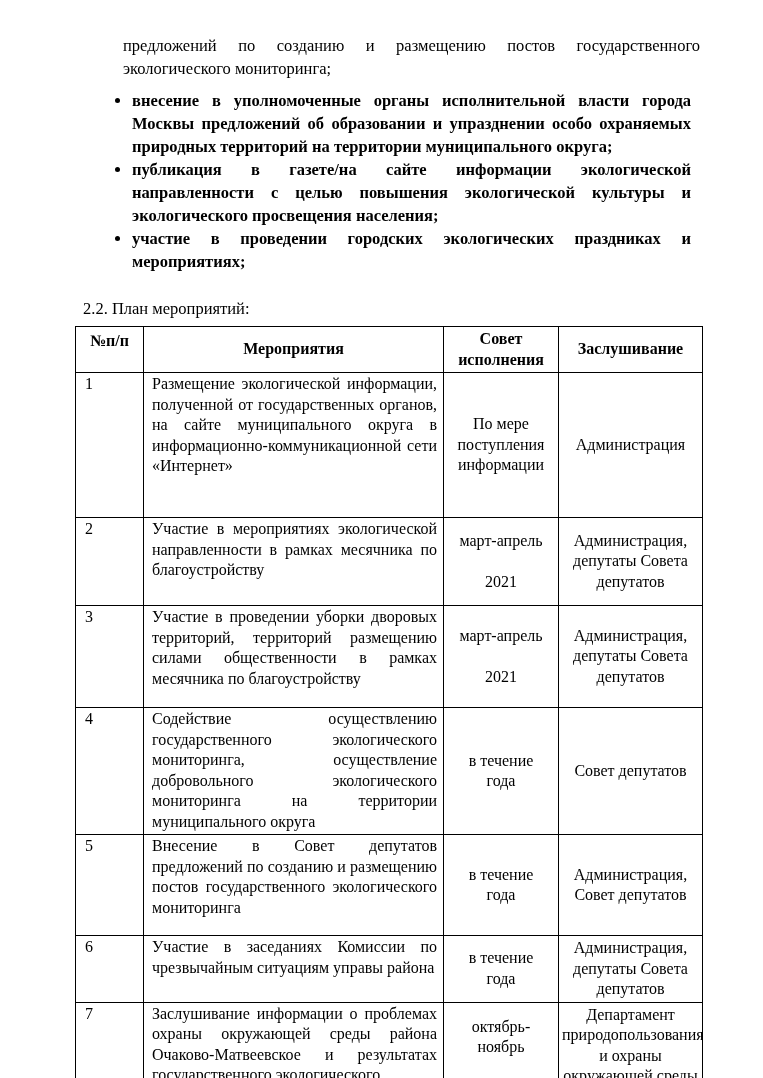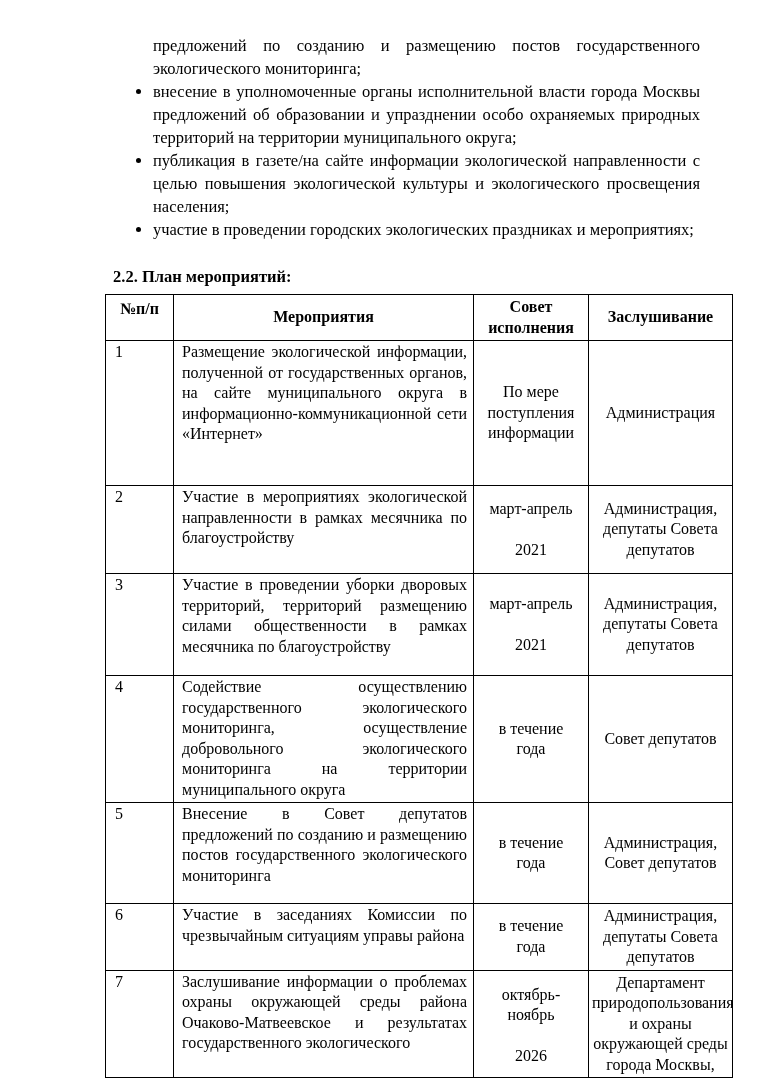--- a/index.html
+++ b/index.html
@@ -10,43 +10,44 @@
   .page {
     position: relative;
     width: 763px;
     height: 1078px;
     box-sizing: border-box;
     background: #ffffff;
     color: #000000;
     font-family: "Liberation Serif", "DejaVu Serif", serif;
     font-size: 16.5px;
     line-height: 23px;
-    padding: 34px 63px 0 113px;
+    padding: 34px 63px 0 83px;
     overflow: hidden;
   }
   
   .cont-para {
     margin: 0 0 0 40px;
     text-align: justify;
   }
   ul.intro-list {
-    margin: 0;
+    margin: 9px;
     padding: 0 0 0 40px;
     list-style: disc outside;
     text-align: justify;
+    font-weight: bold;
   }
   ul.intro-list li {
     margin: 0;
     padding: 0;
   }
   
   h2.section-heading {
     font-size: 16.5px;
     line-height: 23px;
-    font-weight: bold;
+    font-weight: normal;
     margin: 24px 0 6px 0;
   }
   
   table.plan {
     border-collapse: collapse;
     table-layout: fixed;
     width: 627px;
     margin-left: -8px;
     font-size: 16px;
     line-height: 20.5px;

